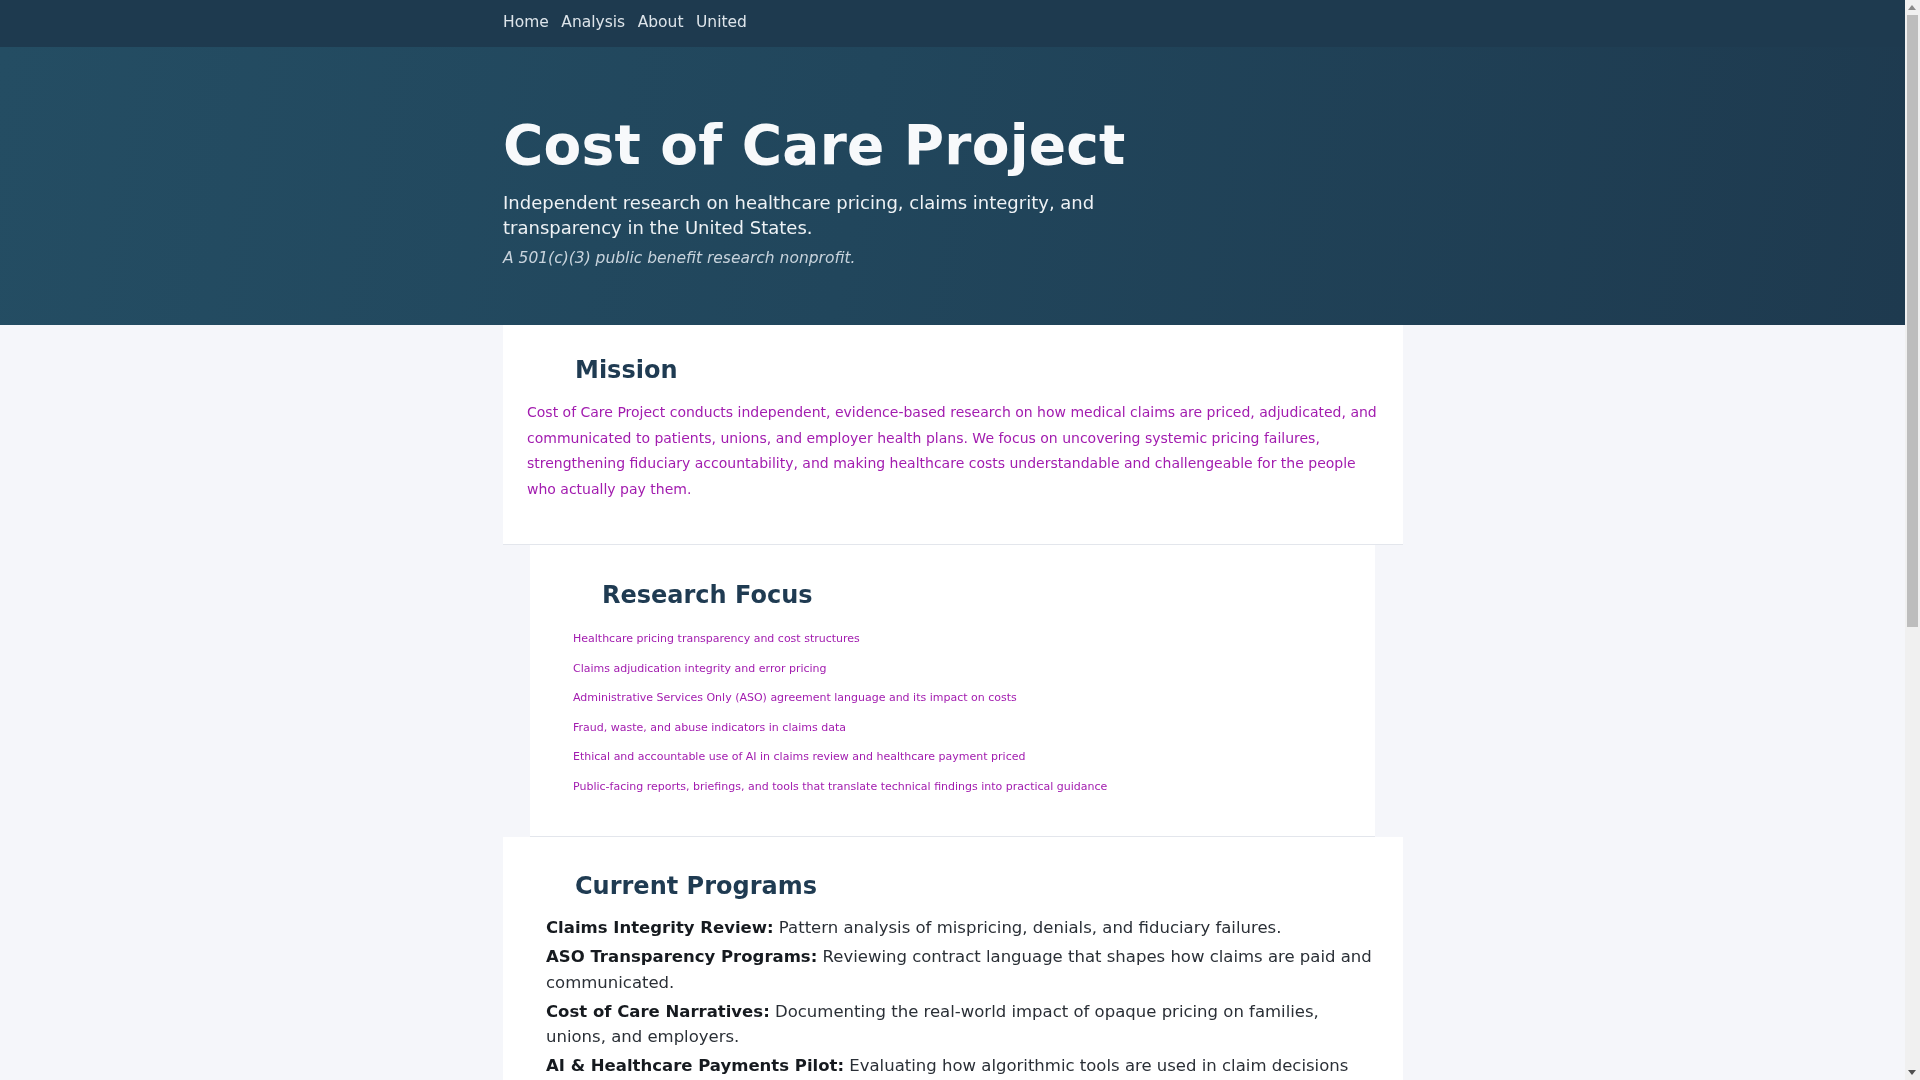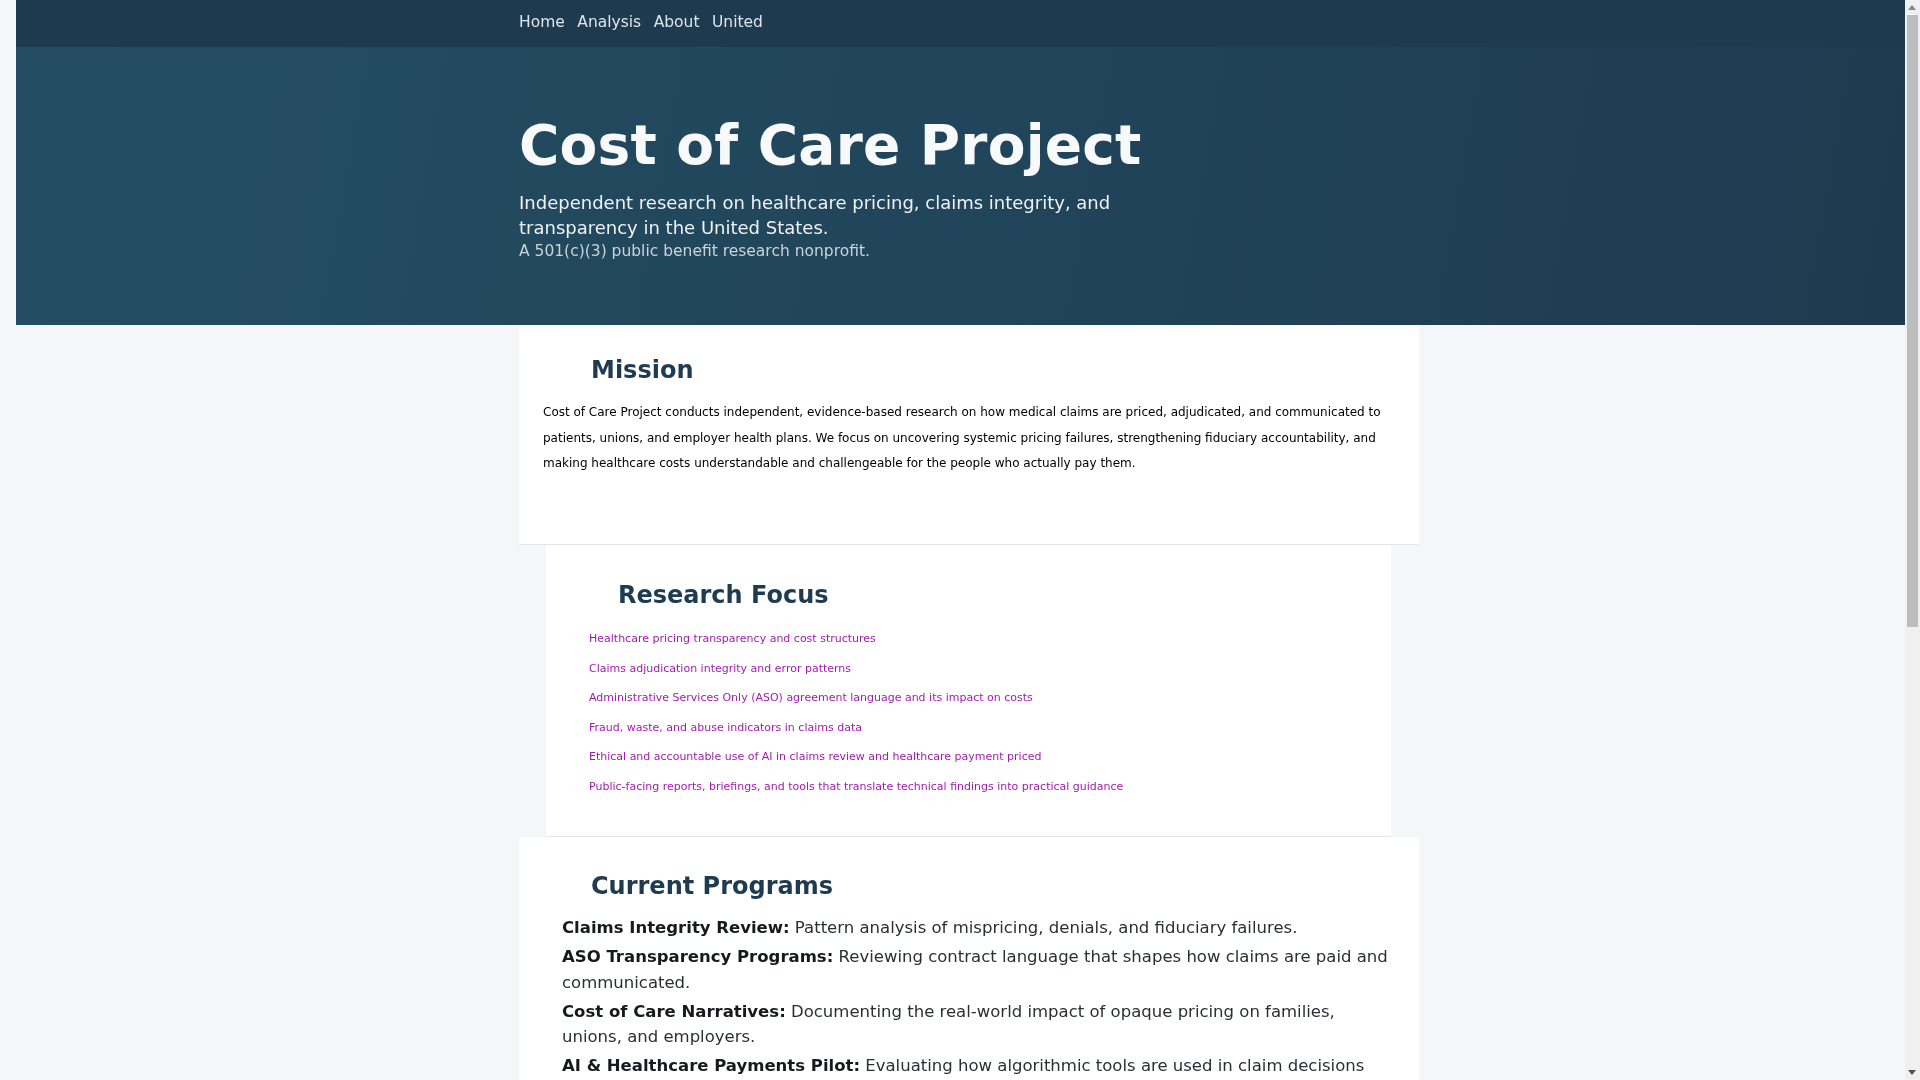--- a/index.html
+++ b/index.html
@@ -3,21 +3,21 @@
   <meta charset="utf-8">
   <style>
     * { box-sizing: border-box; margin: 0; padding: 0; }
     html, body { width: 1920px; height: 1080px; overflow: hidden; }
     body {
       font-family: "DejaVu Sans", sans-serif;
       background: #f5f6fa;
       color: #2a2f36;
       position: relative;
     }
-    .viewport { position: absolute; left: 16px; top: 0; width: 1905px; height: 1080px; overflow: hidden; }
+    .viewport { position: absolute; left: 0; top: 0; width: 1905px; height: 1080px; overflow: hidden; }
     .nav {
       height: 47px;
       background: #1e3a4f;
       display: flex;
       align-items: center;
       padding-left: 503px;
     }
     .nav a {
       color: #dde4ea;
       text-decoration: none;
@@ -42,46 +42,48 @@
       letter-spacing: 0.2px;
     }
     .hero .subtitle {
       margin-top: 14px;
       font-size: 18px;
       line-height: 25px;
       color: #eef2f5;
       width: 600px;
     }
     .hero .note {
+      margin-top: 7px;
       font-size: 15.5px;
       line-height: 22px;
       color: #c8d3dc;
+      font-style: italic;
     }
     .card {
       background: #ffffff;
       border-bottom: 1px solid #e3e6ec;
     }
     .card h2 {
       font-size: 24px;
       font-weight: bold;
       color: #1f3b52;
       line-height: 30px;
       margin-left: 48px;
     }
     .mission {
       margin-left: 503px;
       width: 900px;
       height: 220px;
       padding: 30px 24px 0 24px;
     }
     .mission p {
       margin-top: 15px;
-      font-size: 12px;
+      font-size: 14px;
       line-height: 25.7px;
-      color: #000000;
+      color: #a21caf;
     }
     .research {
       margin-left: 530px;
       width: 845px;
       height: 292px;
       padding: 35px 24px 0 24px;
     }
     .research ul {
       list-style: none;
       margin-top: 14px;
@@ -160,21 +162,21 @@
 
   <section class="card mission">
     <h2>Mission</h2>
     <p>Cost of Care Project conducts independent, evidence-based research on how medical claims are priced, adjudicated, and communicated to patients, unions, and employer health plans. We focus on uncovering systemic pricing failures, strengthening fiduciary accountability, and making healthcare costs understandable and challengeable for the people who actually pay them.</p>
   </section>
 
   <section class="card research">
     <h2>Research Focus</h2>
     <ul>
       <li>Healthcare pricing transparency and cost structures</li>
-      <li>Claims adjudication integrity and error patterns</li>
+      <li>Claims adjudication integrity and error pricing</li>
       <li>Administrative Services Only (ASO) agreement language and its impact on costs</li>
       <li>Fraud, waste, and abuse indicators in claims data</li>
       <li>Ethical and accountable use of AI in claims review and healthcare payment priced</li>
       <li>Public-facing reports, briefings, and tools that translate technical findings into practical guidance</li>
     </ul>
   </section>
 
   <section class="card programs">
     <h2>Current Programs</h2>
     <ul>

